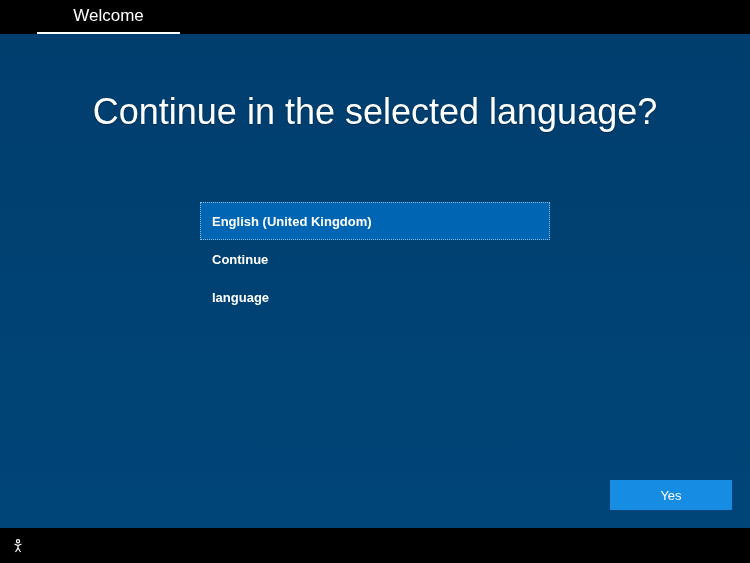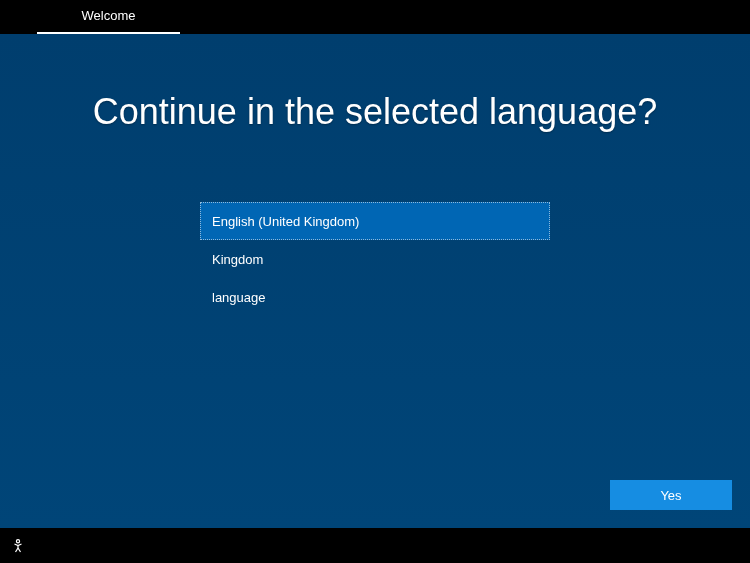--- a/index.html
+++ b/index.html
@@ -26,21 +26,21 @@
       width: 37px;
       height: 100%;
     }
     .tab {
       height: 100%;
       width: 143px;
       display: flex;
       align-items: center;
       justify-content: center;
       color: #ffffff;
-      font-size: 13px;
+      font-size: 17px;
       font-weight: 400;
       border-bottom: 2px solid #ffffff;
       padding-bottom: 1px;
     }
     .main-area {
       width: 100%;
       height: 494px;
       background: linear-gradient(to bottom, #003e6e 0%, #004578 100%);
       position: relative;
     }
@@ -63,20 +63,21 @@
     }
     .language-item {
       height: 38px;
       display: flex;
       align-items: center;
       padding-left: 11px;
       color: #ffffff;
       font-size: 13px;
       cursor: pointer;
       border: 1px solid transparent;
+      font-weight: bold;
     }
     .language-item.selected {
       background: #0066b4;
       border: 1px dotted #8db9dc;
     }
     .yes-button {
       position: absolute;
       right: 18px;
       bottom: 18px;
       width: 122px;
@@ -126,21 +127,21 @@
 </div>
 
 <div class="main-area">
   <h1 class="heading">Continue in the selected language?</h1>
 
   <div class="language-list">
     <div class="language-item selected">
       <span>English (United Kingdom)</span>
     </div>
     <div class="language-item">
-      <span>Kingdom</span>
+      <span>Continue</span>
     </div>
     <div class="language-item">
       <span>language</span>
     </div>
   </div>
 
   <button class="yes-button">
     <span>Yes</span>
   </button>
 </div>

